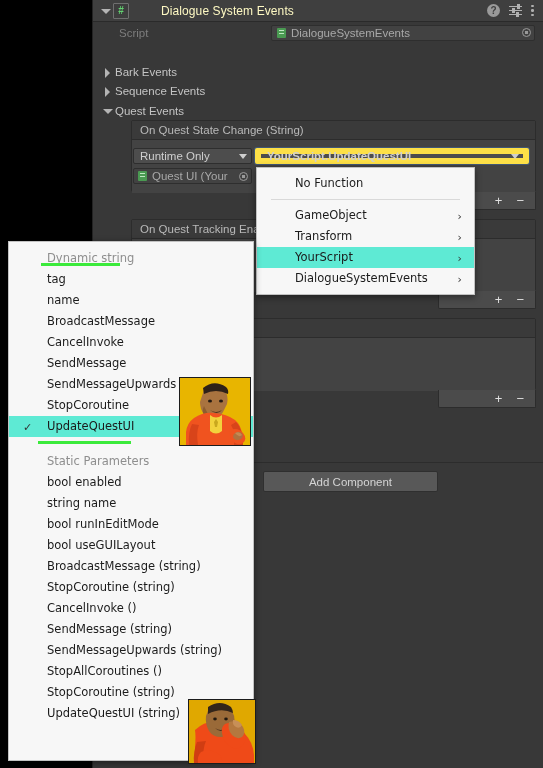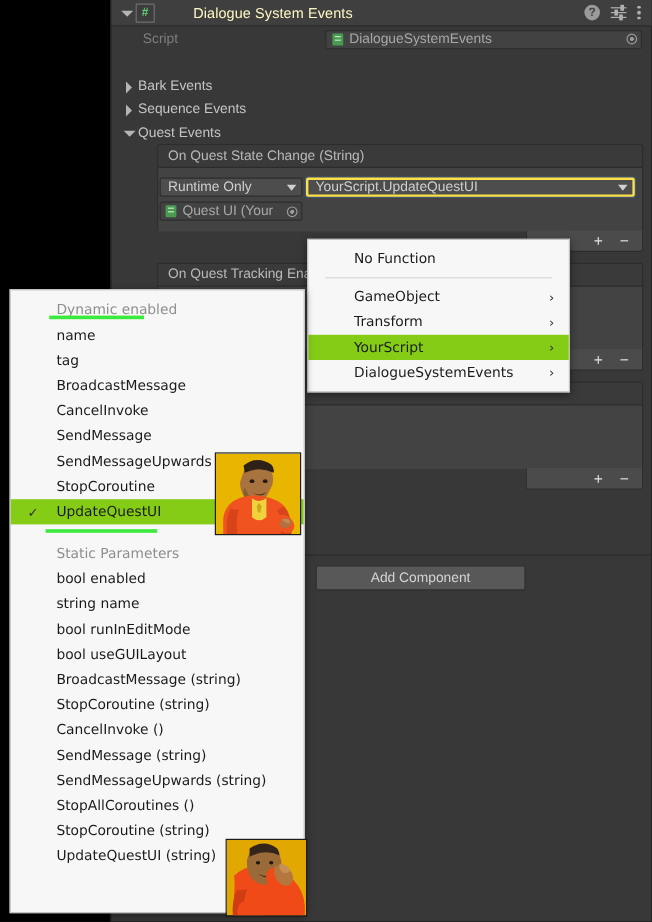--- a/index.html
+++ b/index.html
@@ -197,23 +197,24 @@
     color: #cfcfcf; font-size: 11.5px;
   }
   .dd .lbl { flex: 1 1 auto; }
   .caret {
     width: 0; height: 0; margin-left: 5px;
     border-left: 4px solid transparent;
     border-right: 4px solid transparent;
     border-top: 5px solid #cfcfcf;
   }
   .dd.focused {
-    border: 2px solid #fde047;
+    border: 6px solid #fde047;
     background: #4d4d4d;
     box-shadow: 0 0 0 1px rgba(63,127,212,.35);
+    font-weight: bold;
   }
   .target-field {
     position: absolute; height: 16px;
     background: #424242; border: 1px solid #2e2e2e; border-radius: 2px;
     display: flex; align-items: center; padding-left: 4px;
     box-sizing: border-box;
     justify-content: space-between;
   }
 
   
@@ -236,21 +237,21 @@
     color: #1b1b1b;
     padding: 5px 0;
     box-sizing: border-box;
   }
   .menu-item {
     height: 21px; line-height: 21px;
     padding-left: 38px; padding-right: 22px;
     white-space: nowrap; position: relative;
     color: #1b1b1b;
   }
-  .menu-item.hl { background: #84cc16; }
+  .menu-item.hl { background: #5eead4; }
   .menu-item.header {
     color: #8e8e8e; padding-left: 38px;
   }
   .menu-item .arrow {
     position: absolute; right: 12px; top: 50%;
     transform: translateY(-50%);
     color: #333; font-size: 11px;
   }
   .menu-item .check {
     position: absolute; left: 14px; top: 50%;
@@ -360,21 +361,21 @@
   </div>
   <div class="ev-footer" style="left:345px; top:390px; width:98px;">
     <span class="pm">+</span>
     <span class="pm">−</span>
   </div>
 
   <div style="position:absolute; left:0; top:462px; width:100%; height:1px; background:#2c2c2c;"></div>
   <div class="add-comp" style="left:170px; top:471px; width:173px; height:19px;">Add Component</div>
 </div>
 
-<div class="menu" style="left:256px; top:167px; width:219px;margin-top:32px;">
+<div class="menu" style="left:256px; top:167px; width:219px;">
   <div class="menu-item">No Function</div>
   <div class="menu-sep"></div>
   <div class="menu-item">
     <span>GameObject</span>
     <span class="arrow">›</span>
   </div>
   <div class="menu-item">
     <span>Transform</span>
     <span class="arrow">›</span>
   </div>
@@ -383,24 +384,24 @@
     <span class="arrow">›</span>
   </div>
   <div class="menu-item">
     <span>DialogueSystemEvents</span>
     <span class="arrow">›</span>
   </div>
 </div>
 
 <div class="menu" style="left:8px; top:241px; width:246px; height:520px; padding-top:6px;">
 
-  <div class="menu-item header">Dynamic enabled</div>
-
+  <div class="menu-item header">Dynamic string</div>
+
+  <div class="menu-item">tag</div>
   <div class="menu-item">name</div>
-  <div class="menu-item">tag</div>
   <div class="menu-item">BroadcastMessage</div>
   <div class="menu-item">CancelInvoke</div>
   <div class="menu-item">SendMessage</div>
   <div class="menu-item">SendMessageUpwards</div>
   <div class="menu-item">StopCoroutine</div>
   <div class="menu-item hl">
     <span class="check">✓</span>
     <span>UpdateQuestUI</span>
   </div>
 

